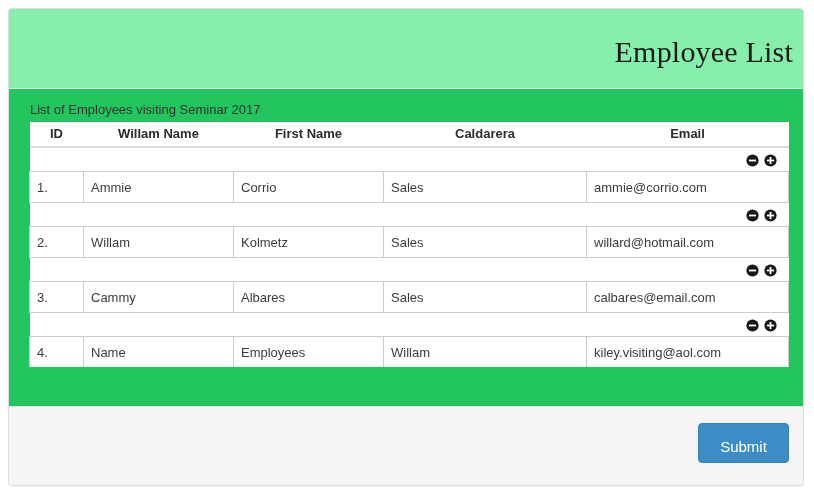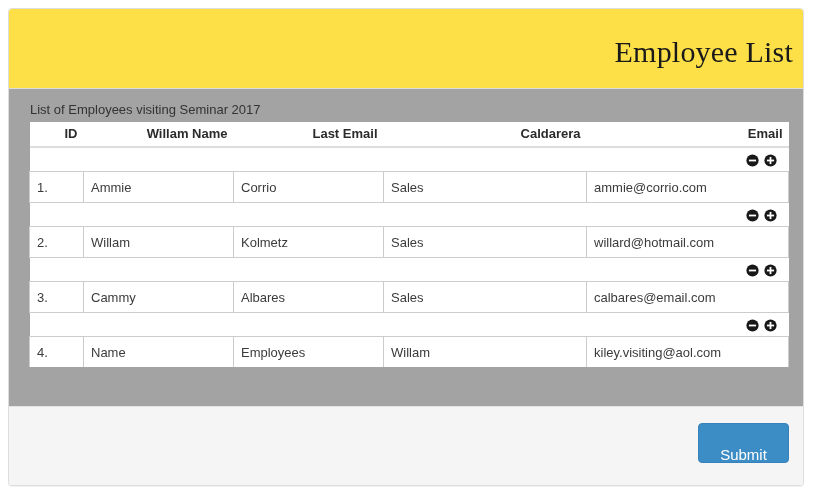--- a/index.html
+++ b/index.html
@@ -22,42 +22,42 @@
     border: 1px solid #dddddd;
     border-radius: 4px;
     box-sizing: border-box;
     box-shadow: 0 1px 1px rgba(0,0,0,0.06);
     overflow: hidden;
   }
 
   
   #panel-header {
     height: 80px;
-    background: #fde047;
+    background: #86efac;
     border-bottom: 1px solid #dddddd;
     box-sizing: border-box;
     position: relative;
   }
   #page-title {
     position: absolute;
     right: 10px;
     top: 26px;
     font-family: "Liberation Serif", serif;
     font-size: 30px;
     font-weight: 400;
     color: #1a1a1a;
     letter-spacing: 0.2px;
     white-space: nowrap;
   }
 
   
   #panel-body {
     position: relative;
     height: 317px;
-    background: #a3a3a3;
+    background: #22c55e;
     padding: 0;
     box-sizing: border-box;
     overflow: hidden;
   }
 
   #list-caption {
     position: absolute;
     left: 21px;
     top: 13px;
     font-size: 13px;
@@ -76,21 +76,21 @@
     color: #333333;
   }
 
   #employee-table col.c-id       { width: 54px; }
   #employee-table col.c-first    { width: 150px; }
   #employee-table col.c-last     { width: 150px; }
   #employee-table col.c-dept     { width: 203px; }
   #employee-table col.c-email    { width: 202px; }
 
   #employee-table thead th {
-    text-align: right;
+    text-align: center;
     font-weight: bold;
     font-size: 13px;
     color: #2b2b2b;
     padding: 4px 6px 5px 6px;
     border-bottom: 2px solid #dddddd;
     background: #ffffff;
   }
 
   tr.ctrl-row td {
     border: 0;
@@ -153,21 +153,21 @@
     top: 16px;
     width: 91px;
     height: 40px;
     background: #3c8dc5;
     border: 1px solid #3882bb;
     border-radius: 4px;
     color: #ffffff;
     font-size: 15px;
     font-family: "Liberation Sans", sans-serif;
     cursor: pointer;
-    padding: 12px;
+    padding: 4px;
     line-height: 38px;
     text-align: center;
   }
 </style>
 </head>
 <body>
 
 <div id="panel">
 
   <div id="panel-header">
@@ -183,21 +183,21 @@
         <col class="c-id">
         <col class="c-first">
         <col class="c-last">
         <col class="c-dept">
         <col class="c-email">
       </colgroup>
       <thead>
         <tr>
           <th>ID</th>
           <th>Willam Name</th>
-          <th>Last Email</th>
+          <th>First Name</th>
           <th>Caldarera</th>
           <th>Email</th>
         </tr>
       </thead>
       <tbody id="table-body">
           <tr class="ctrl-row">
             <td class="ctrl-cell" colspan="5"><span class="icon-group"><span class="circ-icon"><svg width="13" height="13" viewBox="0 0 16 16">
                     <circle cx="8" cy="8" r="7.5" fill="#181818"></circle>
                     <rect x="3.6" y="6.9" width="8.8" height="2.2" fill="#ffffff"></rect>
                   </svg></span><span class="circ-icon"><svg width="13" height="13" viewBox="0 0 16 16">

